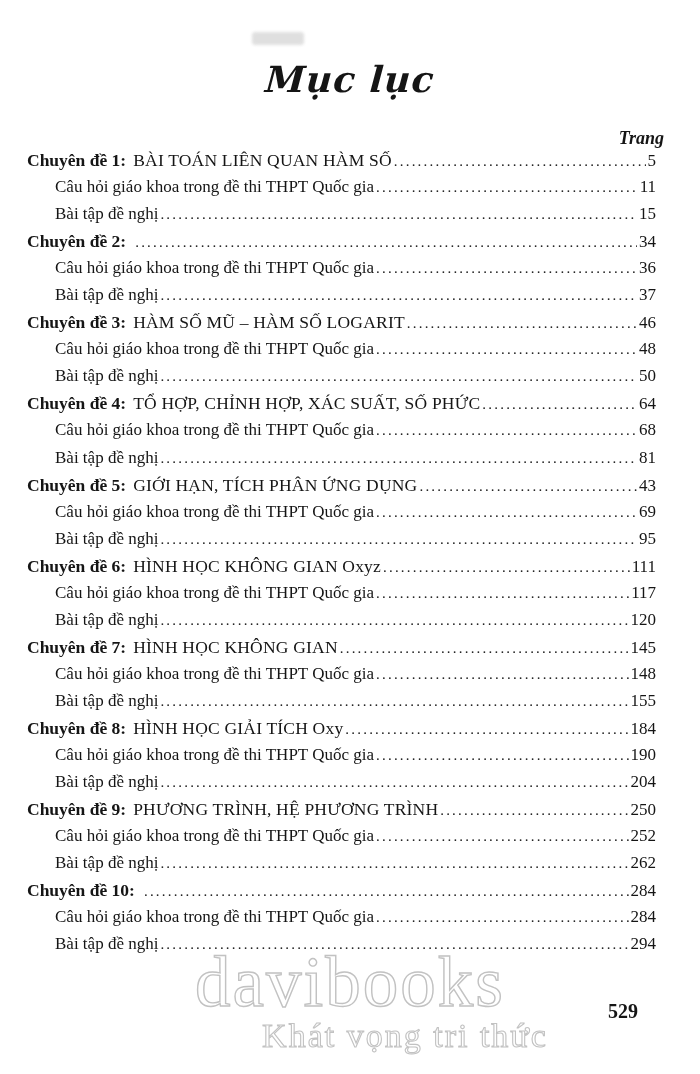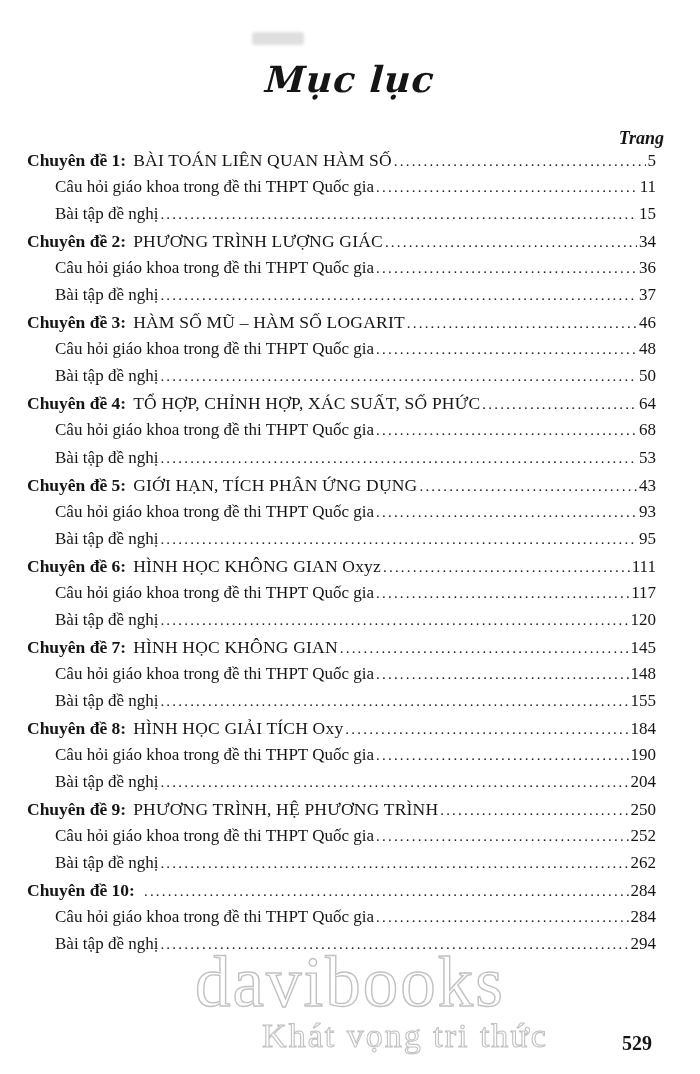--- a/index.html
+++ b/index.html
@@ -80,24 +80,23 @@
     font-size: 34px;
     line-height: 1;
     margin-top: 4px;
     margin-left: 110px;
     letter-spacing: 2px;
     color: transparent;
     -webkit-text-stroke: 1.1px #c2c2c2;
   }
   .page-number {
     position: absolute;
-    top: 1000px; right: 48px;
+    top: 1000px; right: 62px;
     font-size: 20px;
     font-weight: bold;
-    margin-top: 32px;
   }
 </style>
 </head>
 <body>
 
 <div class="scan-smudge"></div>
 
 <div class="doc-title">Mục lục</div>
 
 <div class="col-header">Trang</div>
@@ -118,21 +117,20 @@
     <div class="toc-row sub-row">
       <span>Bài tập đề nghị</span>
       <span class="dots">................................................................................................................................................................................................................................................</span>
       <span class="pg">15</span>
     </div>
   </div>
 
   <div class="chapter-block">
     <div class="toc-row chapter-row">
       <span class="ch-label">Chuyên đề 2:</span>
-      <span class="ch-title">PHƯƠNG TRÌNH LƯỢNG GIÁC</span>
       <span class="dots">................................................................................................................................................................................................................................................</span>
       <span class="pg">34</span>
     </div>
     <div class="toc-row sub-row">
       <span>Câu hỏi giáo khoa trong đề thi THPT Quốc gia</span>
       <span class="dots">................................................................................................................................................................................................................................................</span>
       <span class="pg">36</span>
     </div>
     <div class="toc-row sub-row">
       <span>Bài tập đề nghị</span>
@@ -168,35 +166,35 @@
       <span class="pg">64</span>
     </div>
     <div class="toc-row sub-row">
       <span>Câu hỏi giáo khoa trong đề thi THPT Quốc gia</span>
       <span class="dots">................................................................................................................................................................................................................................................</span>
       <span class="pg">68</span>
     </div>
     <div class="toc-row sub-row">
       <span>Bài tập đề nghị</span>
       <span class="dots">................................................................................................................................................................................................................................................</span>
-      <span class="pg">53</span>
+      <span class="pg">81</span>
     </div>
   </div>
 
   <div class="chapter-block">
     <div class="toc-row chapter-row">
       <span class="ch-label">Chuyên đề 5:</span>
       <span class="ch-title">GIỚI HẠN, TÍCH PHÂN ỨNG DỤNG</span>
       <span class="dots">................................................................................................................................................................................................................................................</span>
       <span class="pg">43</span>
     </div>
     <div class="toc-row sub-row">
       <span>Câu hỏi giáo khoa trong đề thi THPT Quốc gia</span>
       <span class="dots">................................................................................................................................................................................................................................................</span>
-      <span class="pg">93</span>
+      <span class="pg">69</span>
     </div>
     <div class="toc-row sub-row">
       <span>Bài tập đề nghị</span>
       <span class="dots">................................................................................................................................................................................................................................................</span>
       <span class="pg">95</span>
     </div>
   </div>
 
   <div class="chapter-block">
     <div class="toc-row chapter-row">

